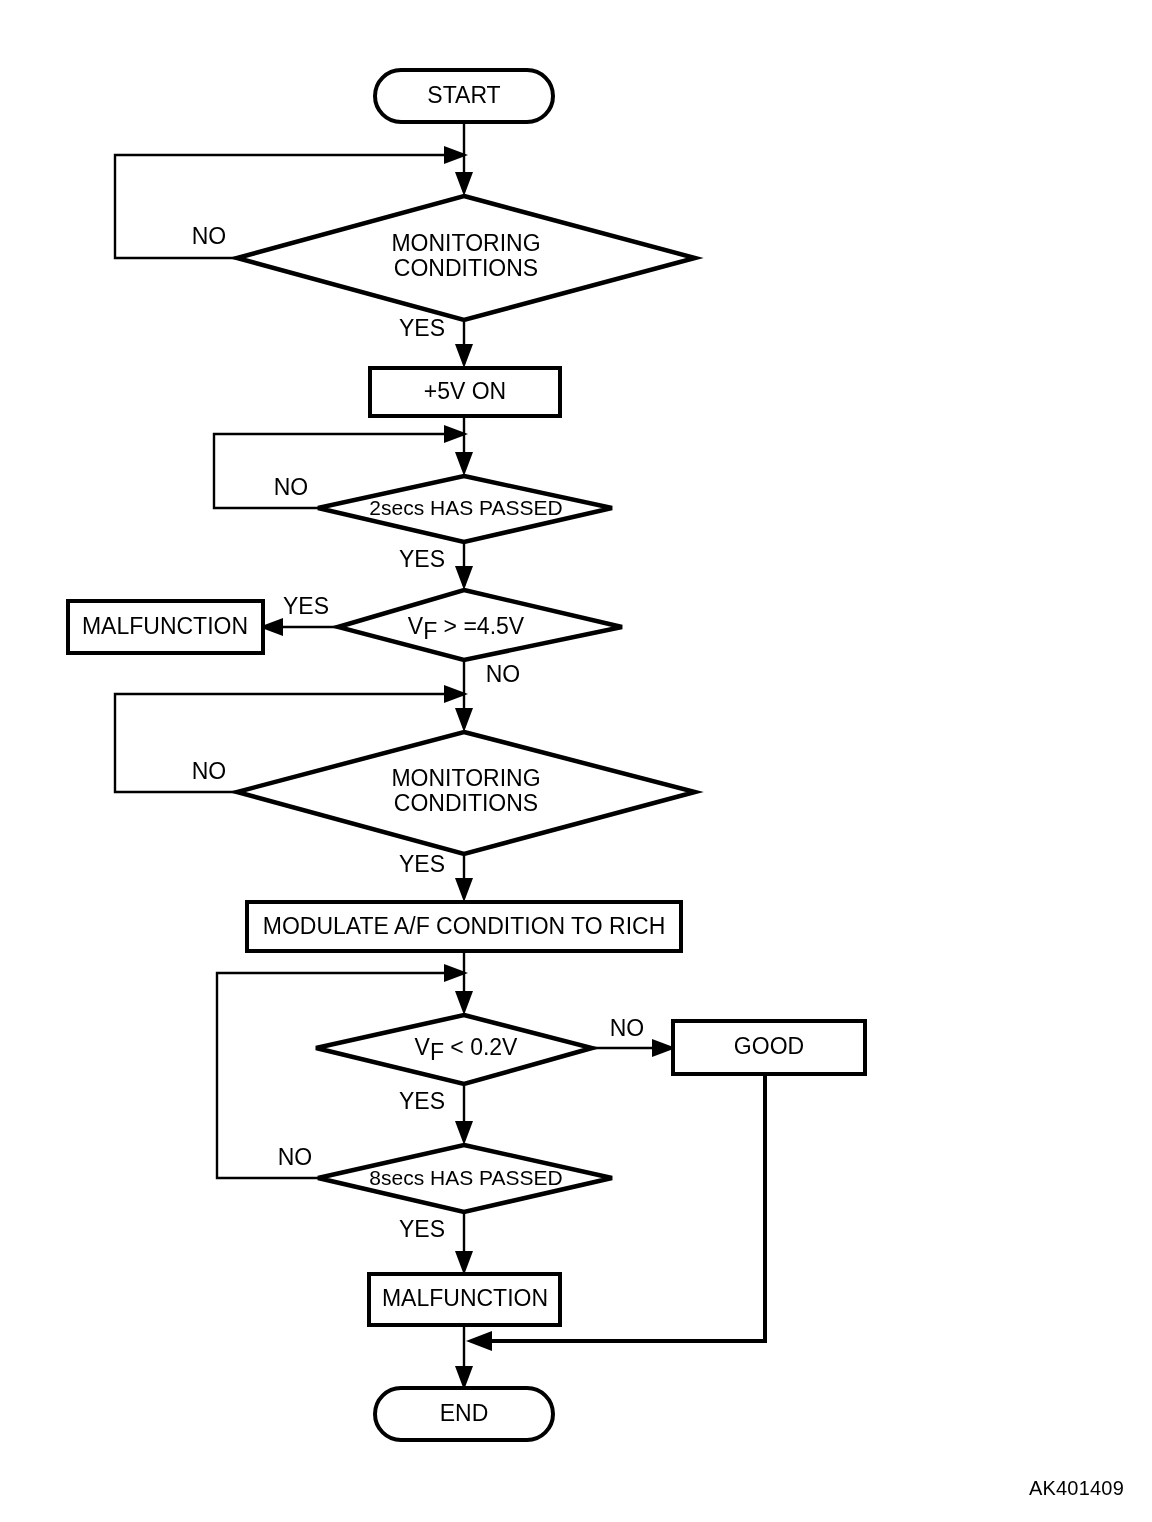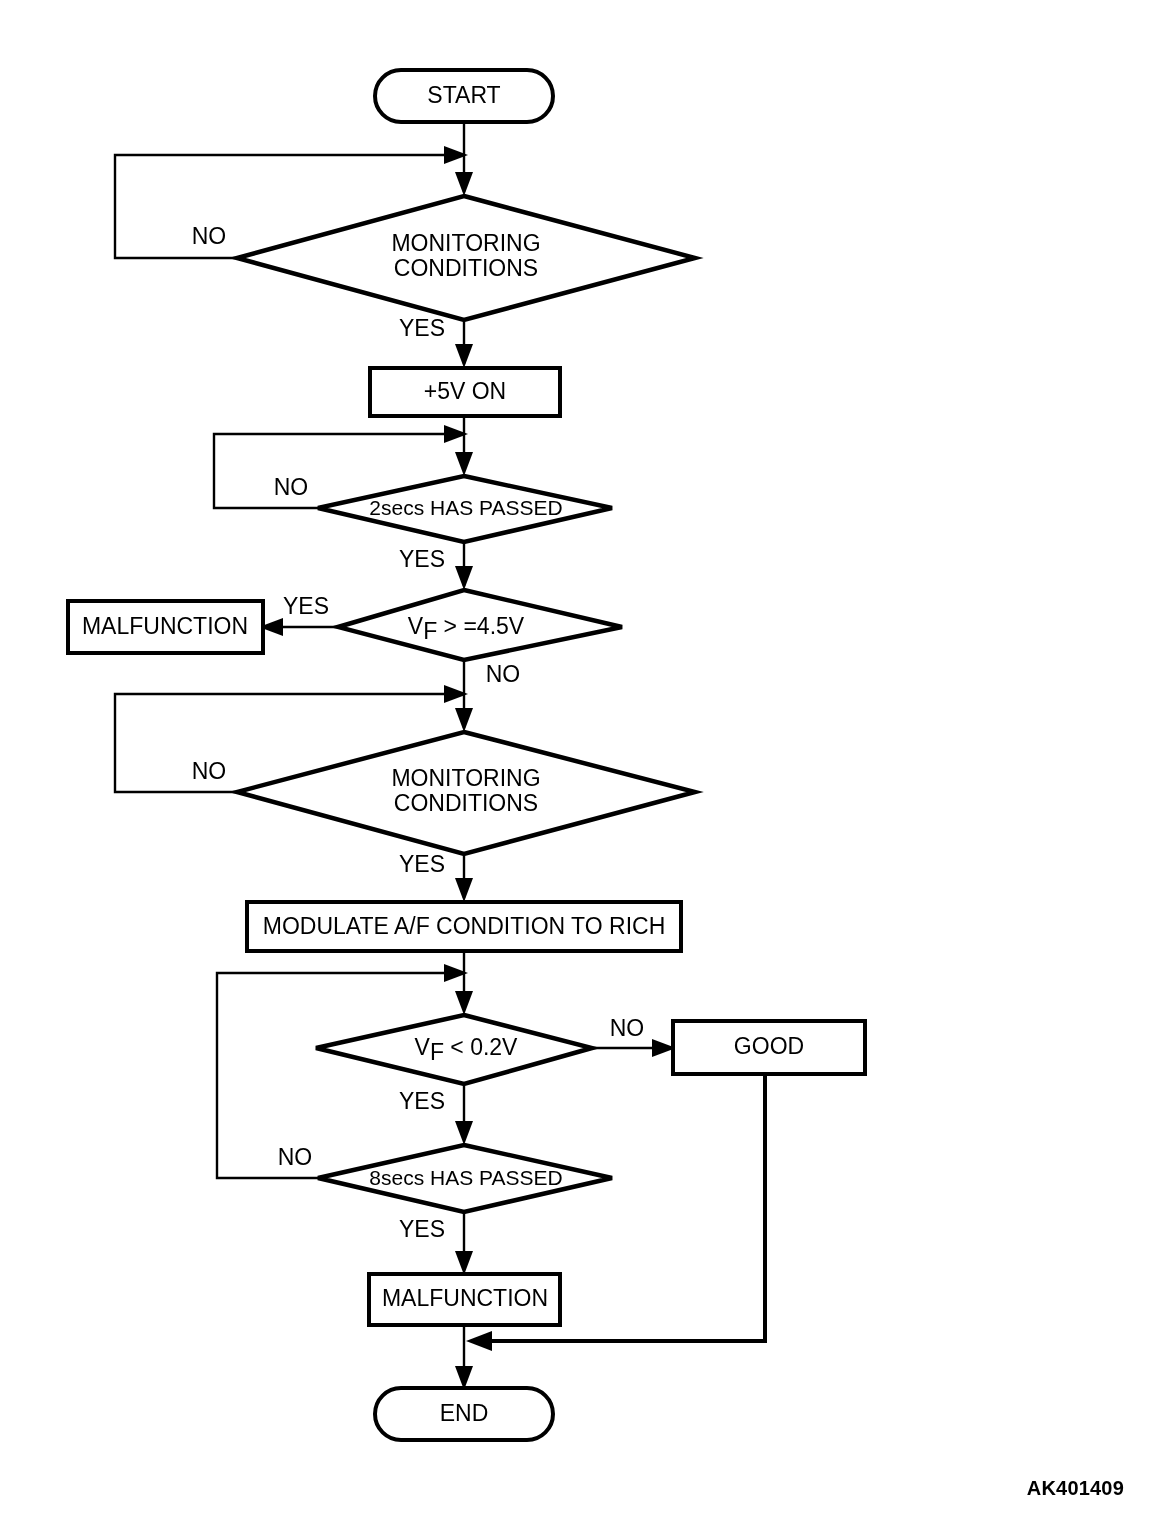--- a/index.html
+++ b/index.html
@@ -73,21 +73,21 @@
     fill: #000000;
     text-anchor: middle;
     dominant-baseline: middle;
   }
   .plate-id {
     position: absolute;
     right: 28px;
     bottom: 22px;
     font-family: "Liberation Sans", sans-serif;
     font-size: 20px;
-    font-weight: bold;
+    font-weight: normal;
     color: #000000;
     letter-spacing: 0.2px;
   }
 </style>
 </head>
 <body>
 
 <div id="diagram-root">
 
   <svg id="flowchart" viewBox="0 0 1152 1522" xmlns="http://www.w3.org/2000/svg">

